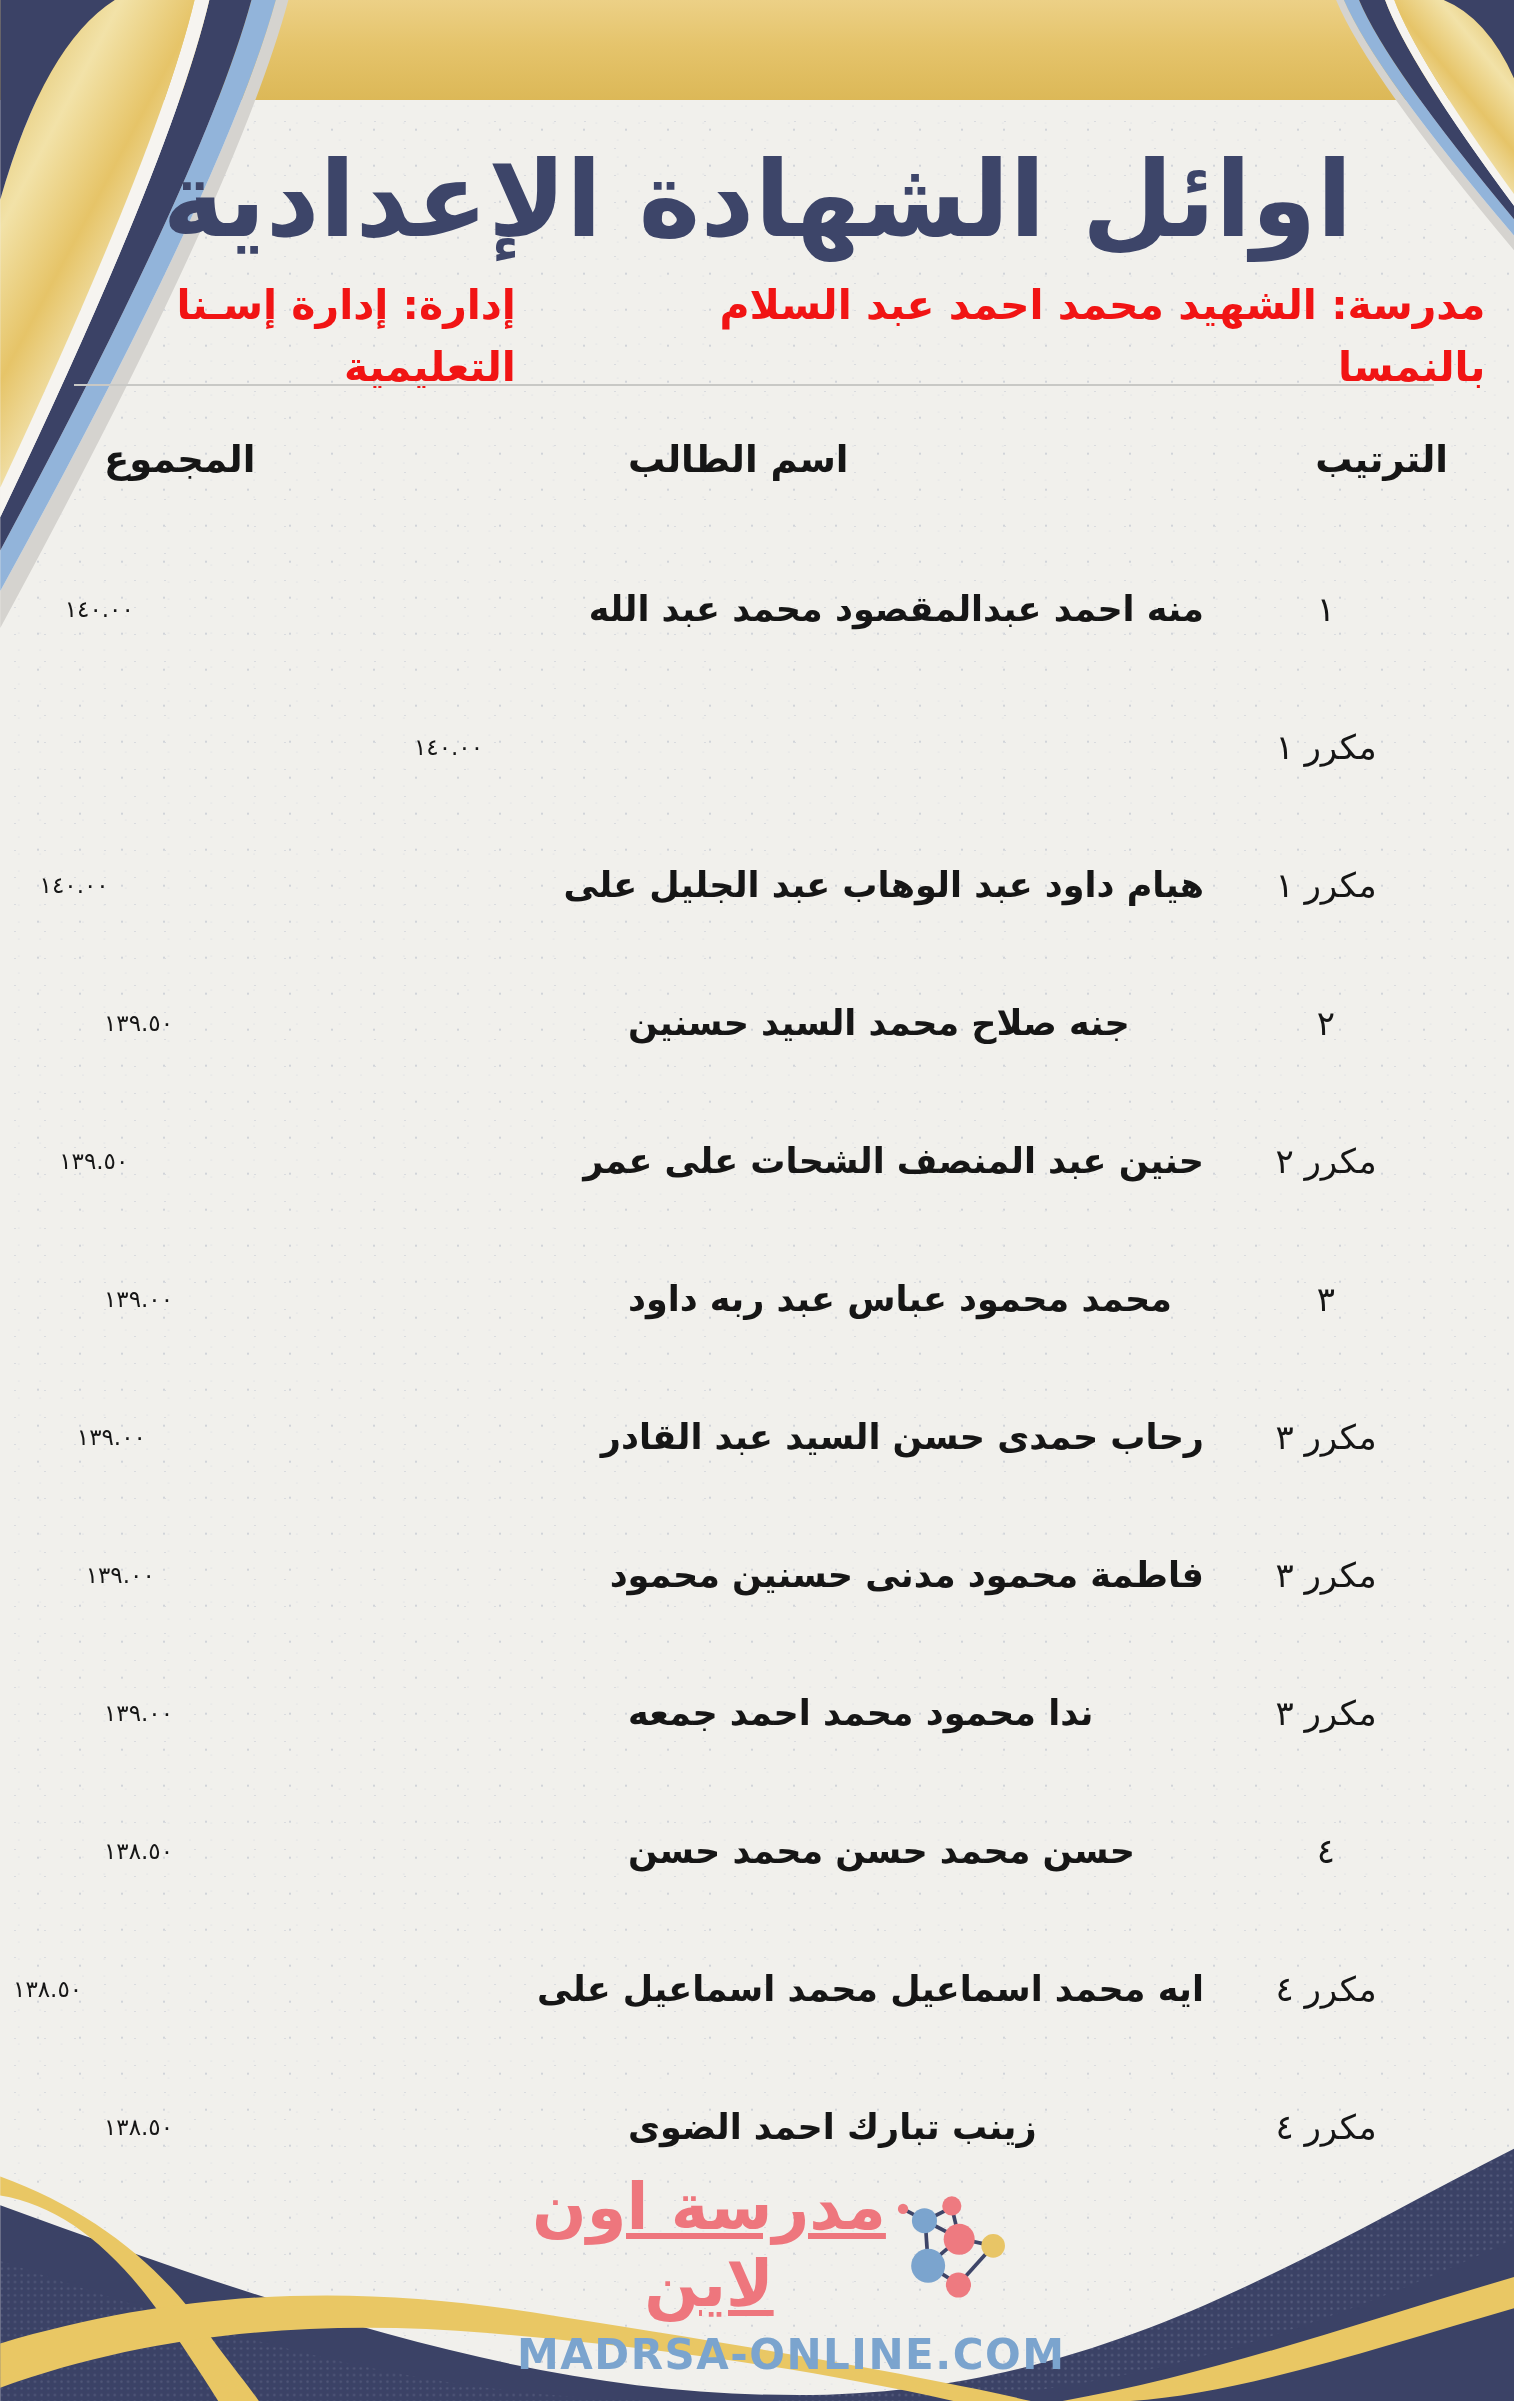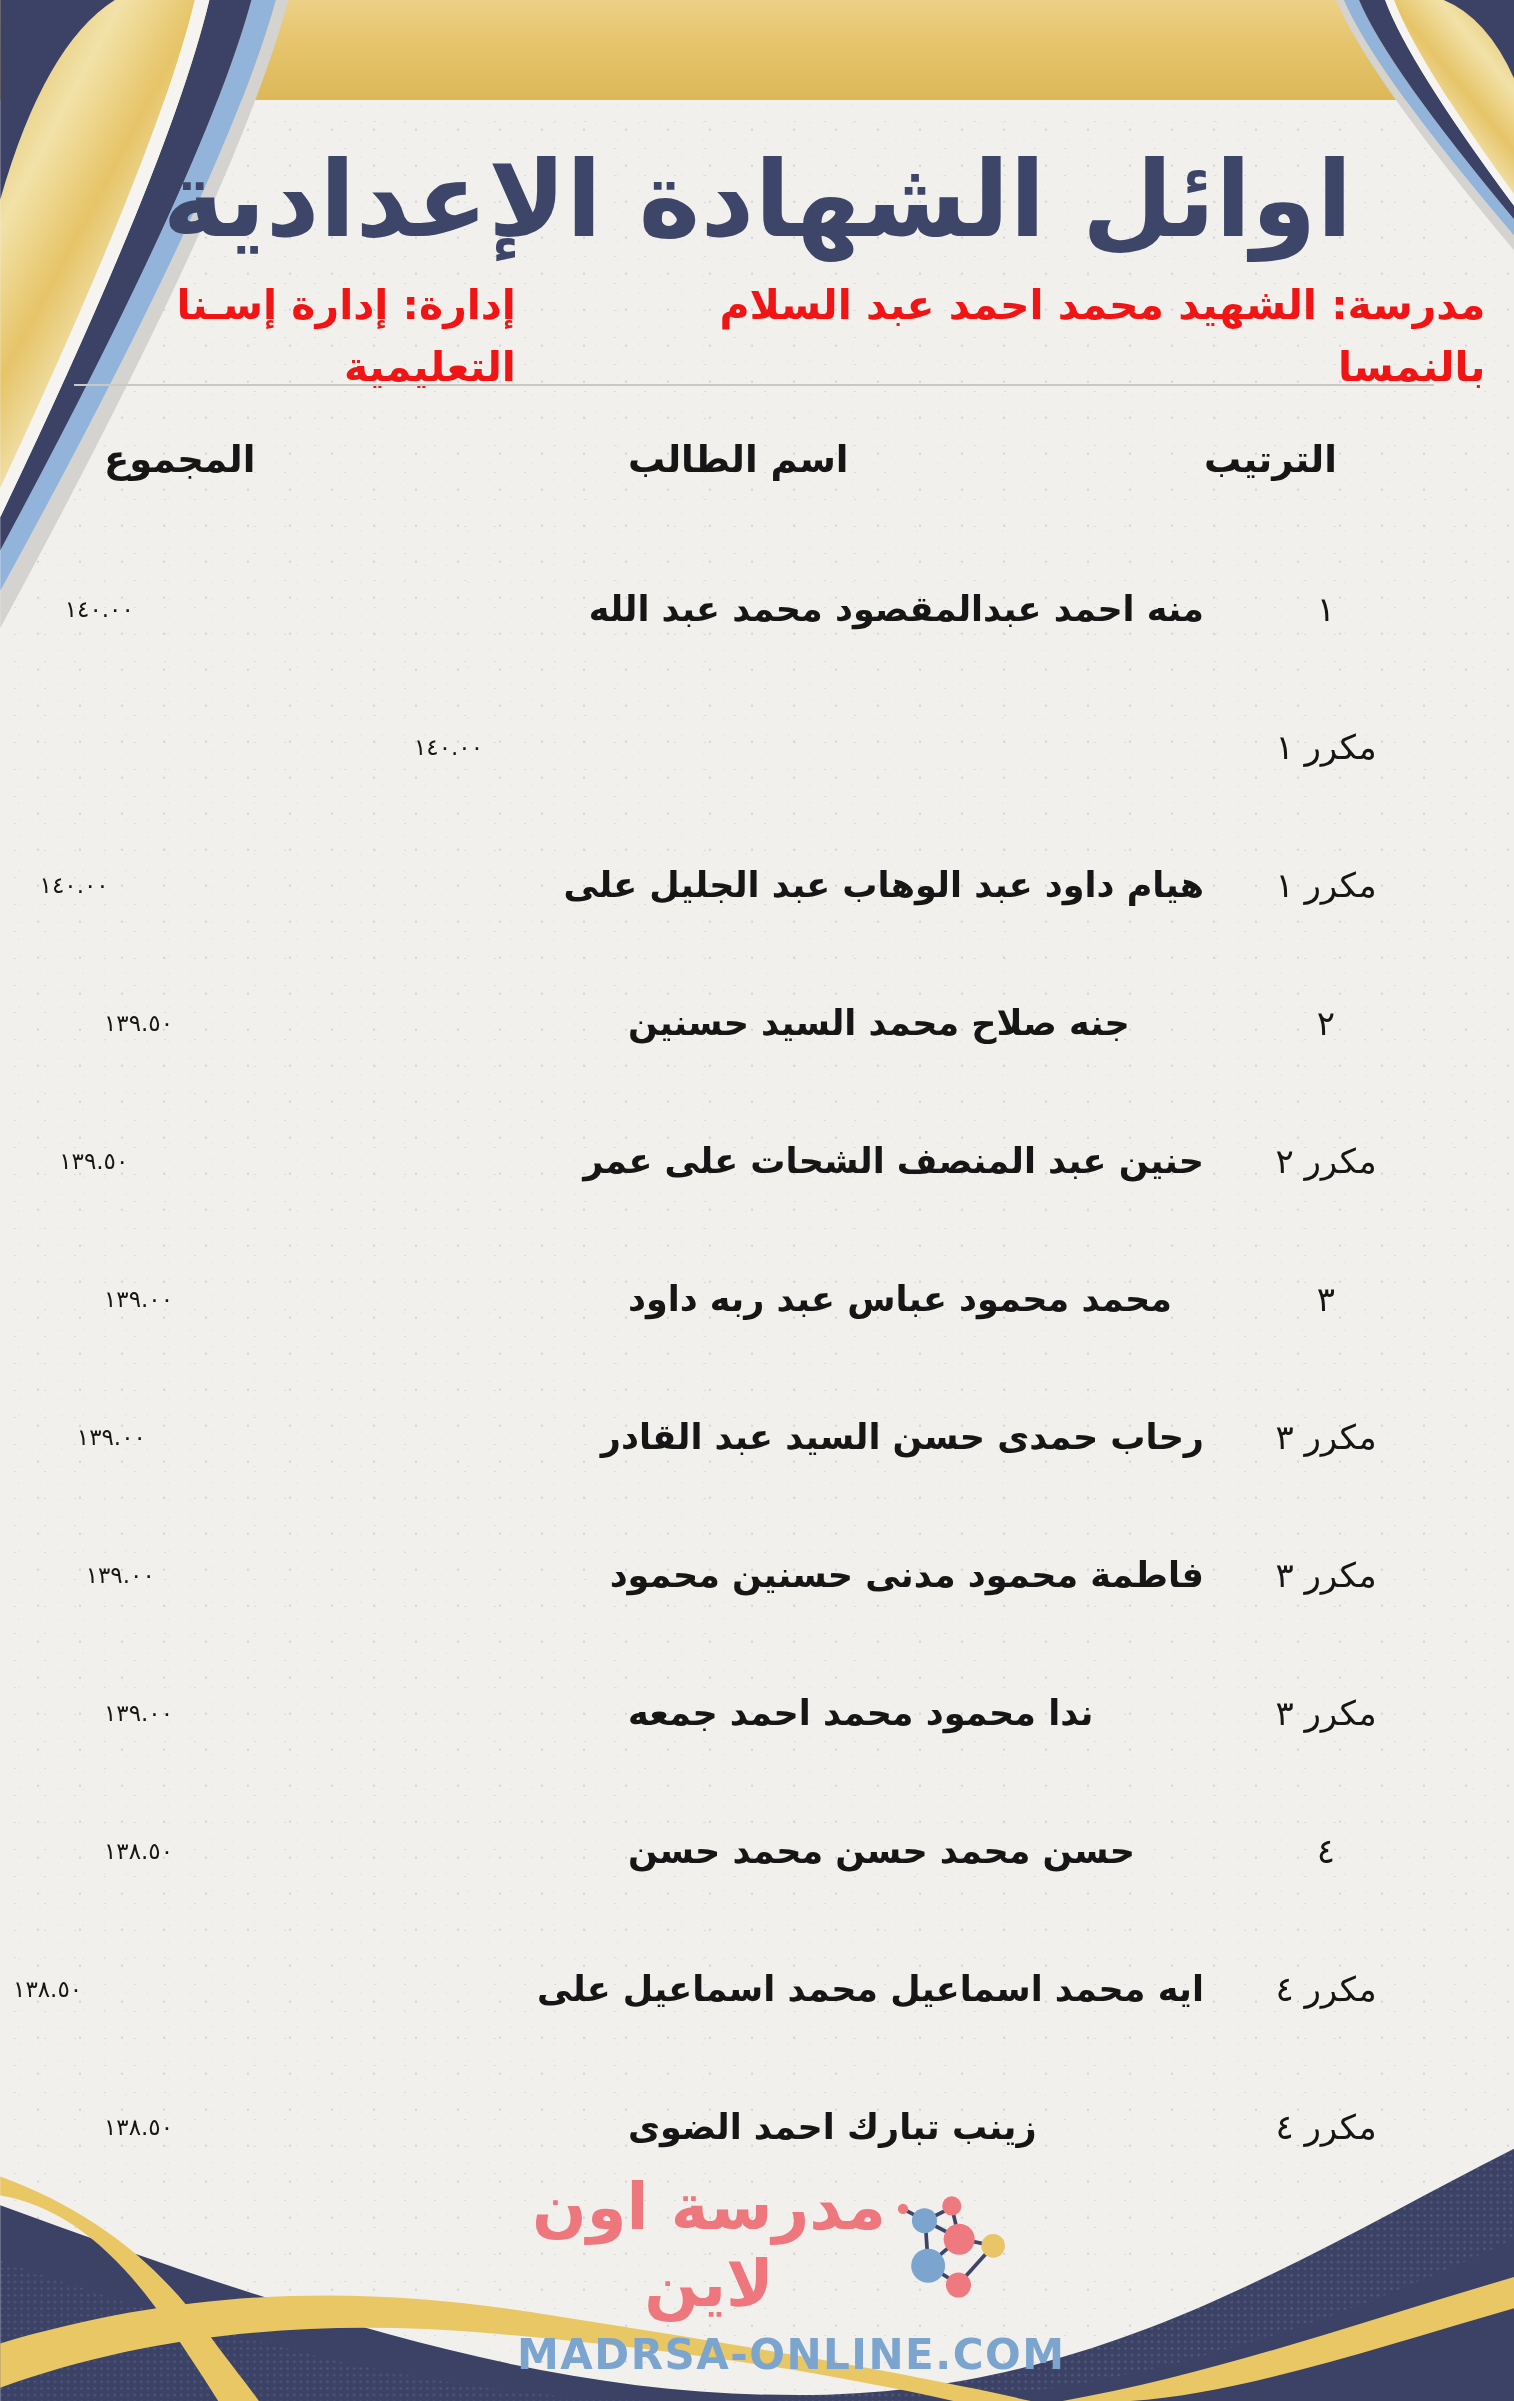--- a/index.html
+++ b/index.html
@@ -52,36 +52,37 @@
   .results{
     position:absolute; top:409px; left:67px; right:67px;
   }
   .thead, .trow{
     display:grid;
     grid-template-columns:244px 1fr 310px; 
     direction:rtl;
     align-items:center;
   }
   .thead{ height:100px; color:#161616; font-weight:bold; font-size:37px; }
-  .thead .h-rank{ text-align:left; }
+  .thead .h-rank{ text-align:right; }
   .thead .h-name{ text-align:left; padding-left:251px; }
   .thead .h-total{ direction:rtl; text-align:left; padding-left:37px; }
   .tbody{ margin-top:31px; }
   .trow{ height:138px; color:#161616; }
   .cell.rank{ text-align:center; font-size:34px; }
   .cell.name{ text-align:left; padding-left:251px; font-size:35px; white-space:nowrap;font-weight:bold; }
   .cell.total{ direction:ltr; text-align:left; padding-left:37px; font-size:23px; }
 
   .footer-logo{
     position:absolute; left:517px; top:2169px; width:384px;
     text-align:center; line-height:1.2;
   }
   .logo-ar{
     color:#ee767d; font-size:64px; font-weight:bold; direction:rtl;
     display:block;
+    text-decoration:underline;
   }
   .logo-en{
     color:#7ba4ce; font-size:42px; font-weight:bold; letter-spacing:1.5px;
     display:block; margin-top:7.4px; white-space:nowrap;
   }
 </style>
 </head>
 <body>
 
 <div class="page">

